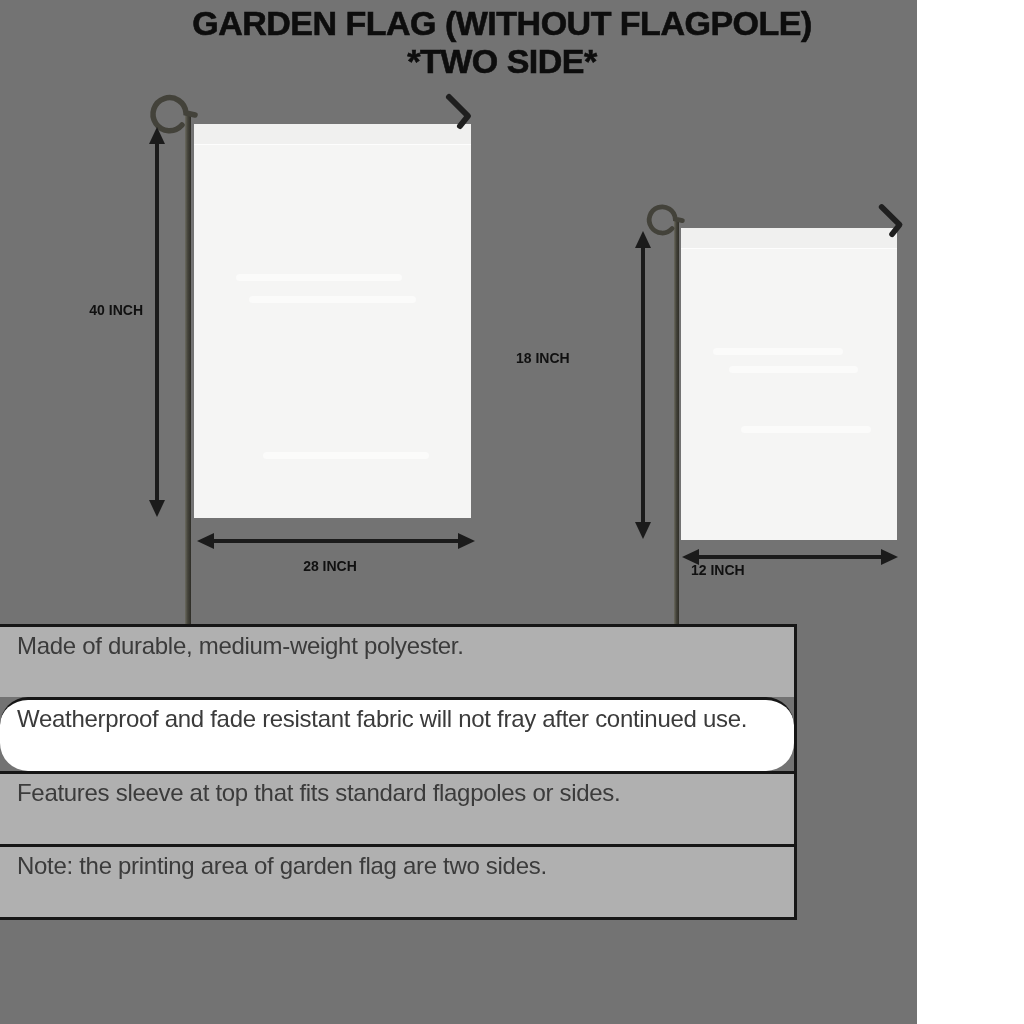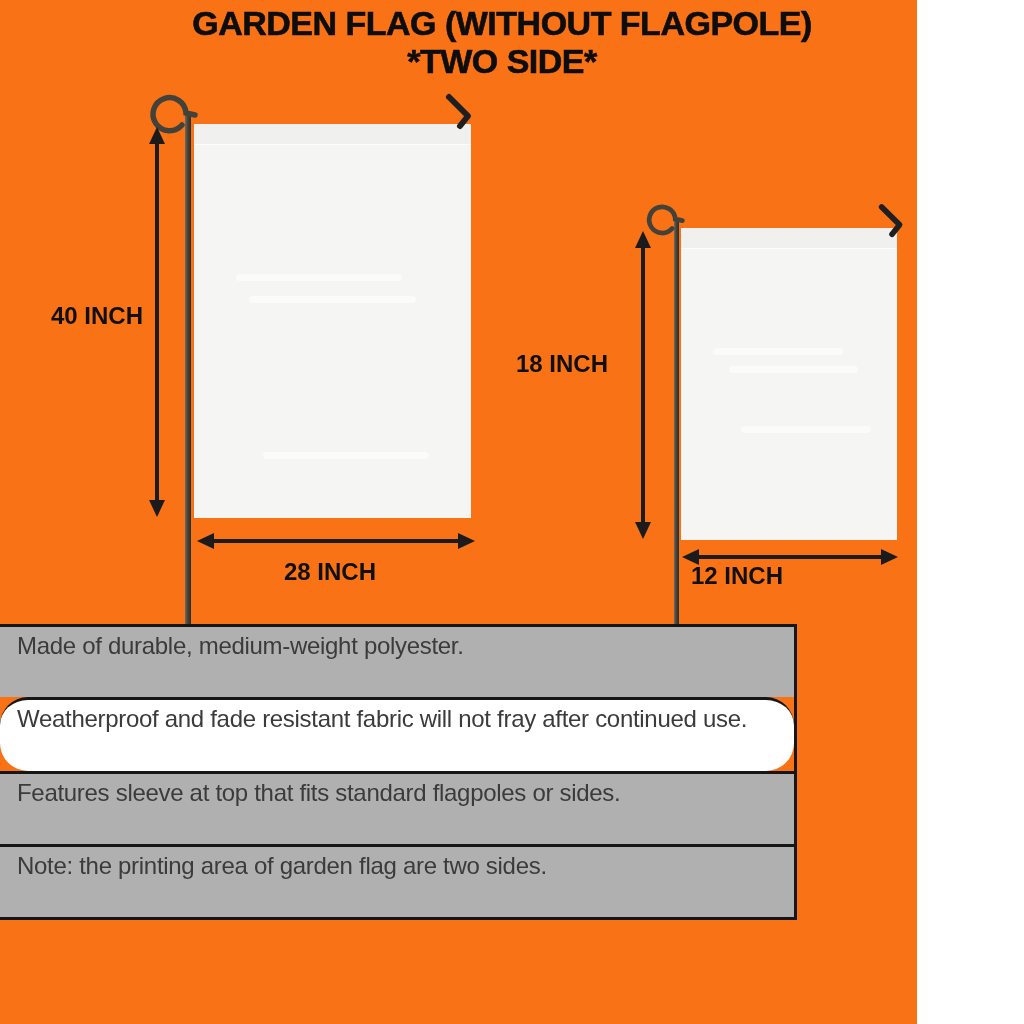--- a/index.html
+++ b/index.html
@@ -1,19 +1,19 @@
 <!DOCTYPE html>
 <html><head>
 <meta charset="utf-8">
 <style>
   html,body{margin:0;padding:0;background:#ffffff;}
   .canvas{
     position:relative;
     width:917px;height:1024px;
-    background:#f97316;
+    background:#737373;
     overflow:hidden;
     font-family:"Liberation Sans", sans-serif;
   }
 
   
   .title-block{
     position:absolute;left:0;top:4px;width:1004px;
     text-align:center;color:#0d0d0d;
   }
   .title-line{
@@ -44,21 +44,21 @@
     border-bottom:1px solid rgba(255,255,255,0.85);
   }
   .flag .fold{
     position:absolute;left:15%;width:60%;height:7px;
     background:rgba(255,255,255,0.55);border-radius:4px;
   }
 
   
   .dim-label{
     position:absolute;
-    font-size:24px;font-weight:bold;color:#101010;
+    font-size:14px;font-weight:bold;color:#101010;
     letter-spacing:0px;white-space:nowrap;
   }
   .dim-40{left:28px;top:302px;width:115px;text-align:right;}
   .dim-28{left:230px;top:546px;width:200px;text-align:center;margin-top:12px;}
   .dim-18{left:516px;top:350px;width:112px;text-align:left;}
   .dim-12{left:691px;top:562px;width:200px;text-align:left;}
 
   
   .spec-table{
     position:absolute;left:-3px;top:624px;width:800px;height:296px;

